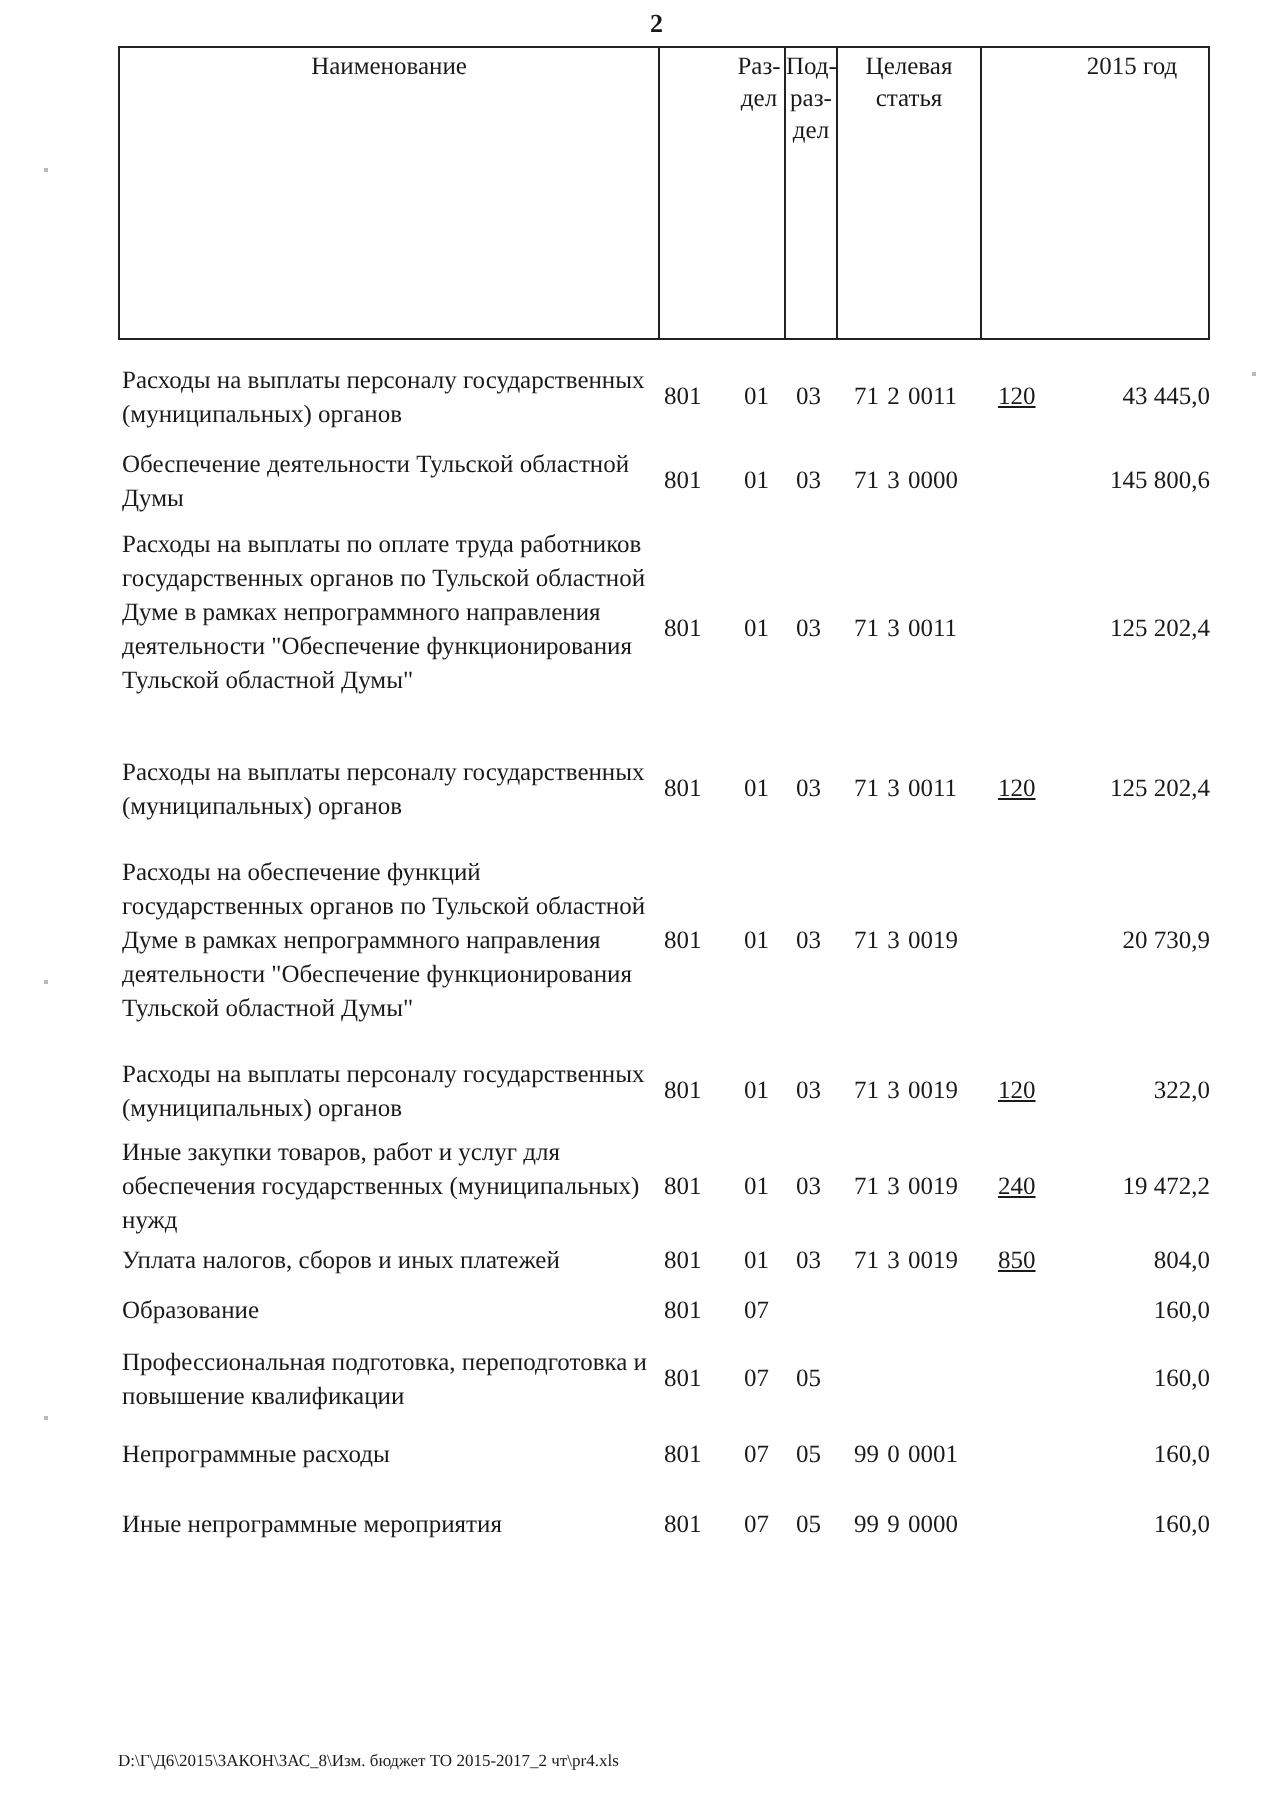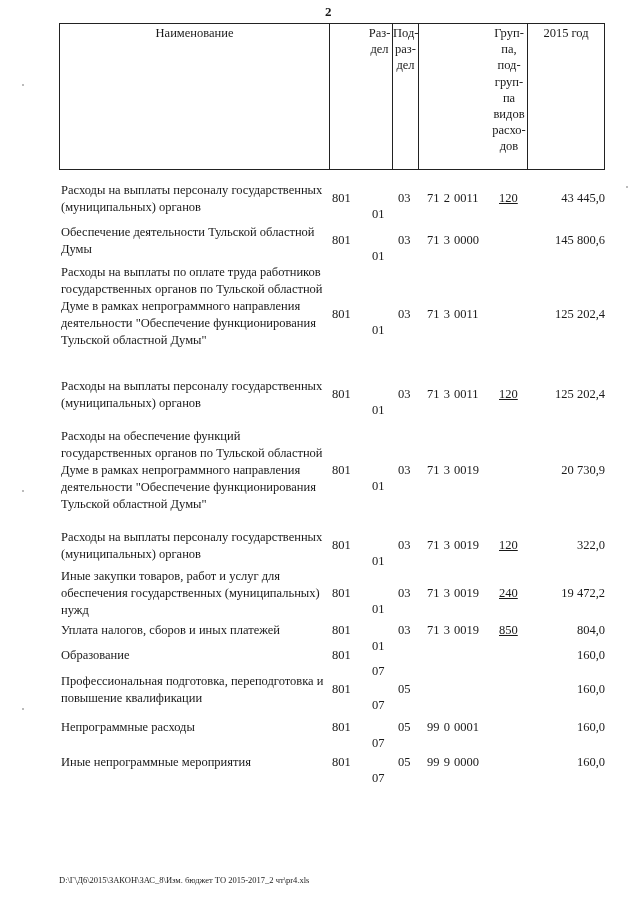--- a/index.html
+++ b/index.html
@@ -8,48 +8,42 @@
   .page-num { position: absolute; left: 325px; top: 4px; font-size: 13px; font-weight: bold; }
   .hdr { position: absolute; left: 59px; top: 23px; width: 546px; height: 147px;
          border: 1.5px solid #222; box-sizing: border-box; }
   .hcol { position: absolute; top: 0; bottom: 0; border-right: 1px solid #222; box-sizing: border-box;
           font-size: 12.5px; line-height: 16.2px; text-align: center; padding-top: 1px; }
   .hcol:last-child { border-right: none; }
   .row { position: absolute; left: 61px; width: 544px; font-size: 12.5px; line-height: 17px; }
   .name { position: absolute; left: 0; width: 268px; }
   .cell { position: absolute; white-space: nowrap; }
   .c-grbs { left: 271px; }
-  .c-razd { left: 311px; margin-top: 16px; }
+  .c-razd { left: 311px; }
   .c-podr { left: 337px; }
   .c-cel  { left: 366px; word-spacing: 1px; text-align: center; }
   .c-grp  { left: 438px; text-decoration: underline; }
   .c-sum  { right: 0; text-align: right; }
   .footer { position: absolute; left: 59px; top: 875px; font-size: 8.5px; }
   .speck { position: absolute; width: 2px; height: 2px; background: #bbb; }
 </style>
 </head>
 <body>
 
 <div class="page-num">2</div>
 
 <div class="hdr">
   <div class="hcol" style="left:0;width:270px;"><span>Наименование</span></div>
   <div class="hcol" style="left:307px;width:26px;white-space:pre-line;"><span>Раз-
 дел</span></div>
   <div class="hcol" style="left:333px;width:26px;white-space:pre-line;"><span>Под-
 раз-
 дел</span></div>
-  <div class="hcol" style="left:431px;width:37px;white-space:pre-line;"><span>Груп-
-па,
-под-
-груп-
-па
-видов
-расхо-
-дов</span></div>
+  <div class="hcol" style="left:359px;width:72px;white-space:pre-line;"><span>Целевая
+статья</span></div>
   <div class="hcol" style="left:468px;width:76px;"><span>2015 год</span></div>
 </div>
 
 <div id="rows">
     <div class="row" style="top: 182px;">
       <div class="name">Расходы на выплаты персоналу государственных (муниципальных) органов</div>
       <div class="cell c-grbs" style="top: 8px;">801</div>
       <div class="cell c-razd" style="top: 8px;">01</div>
       <div class="cell c-podr" style="top: 8px;">03</div>
       <div class="cell c-cel" style="top: 8px;">71 2 0011</div>

